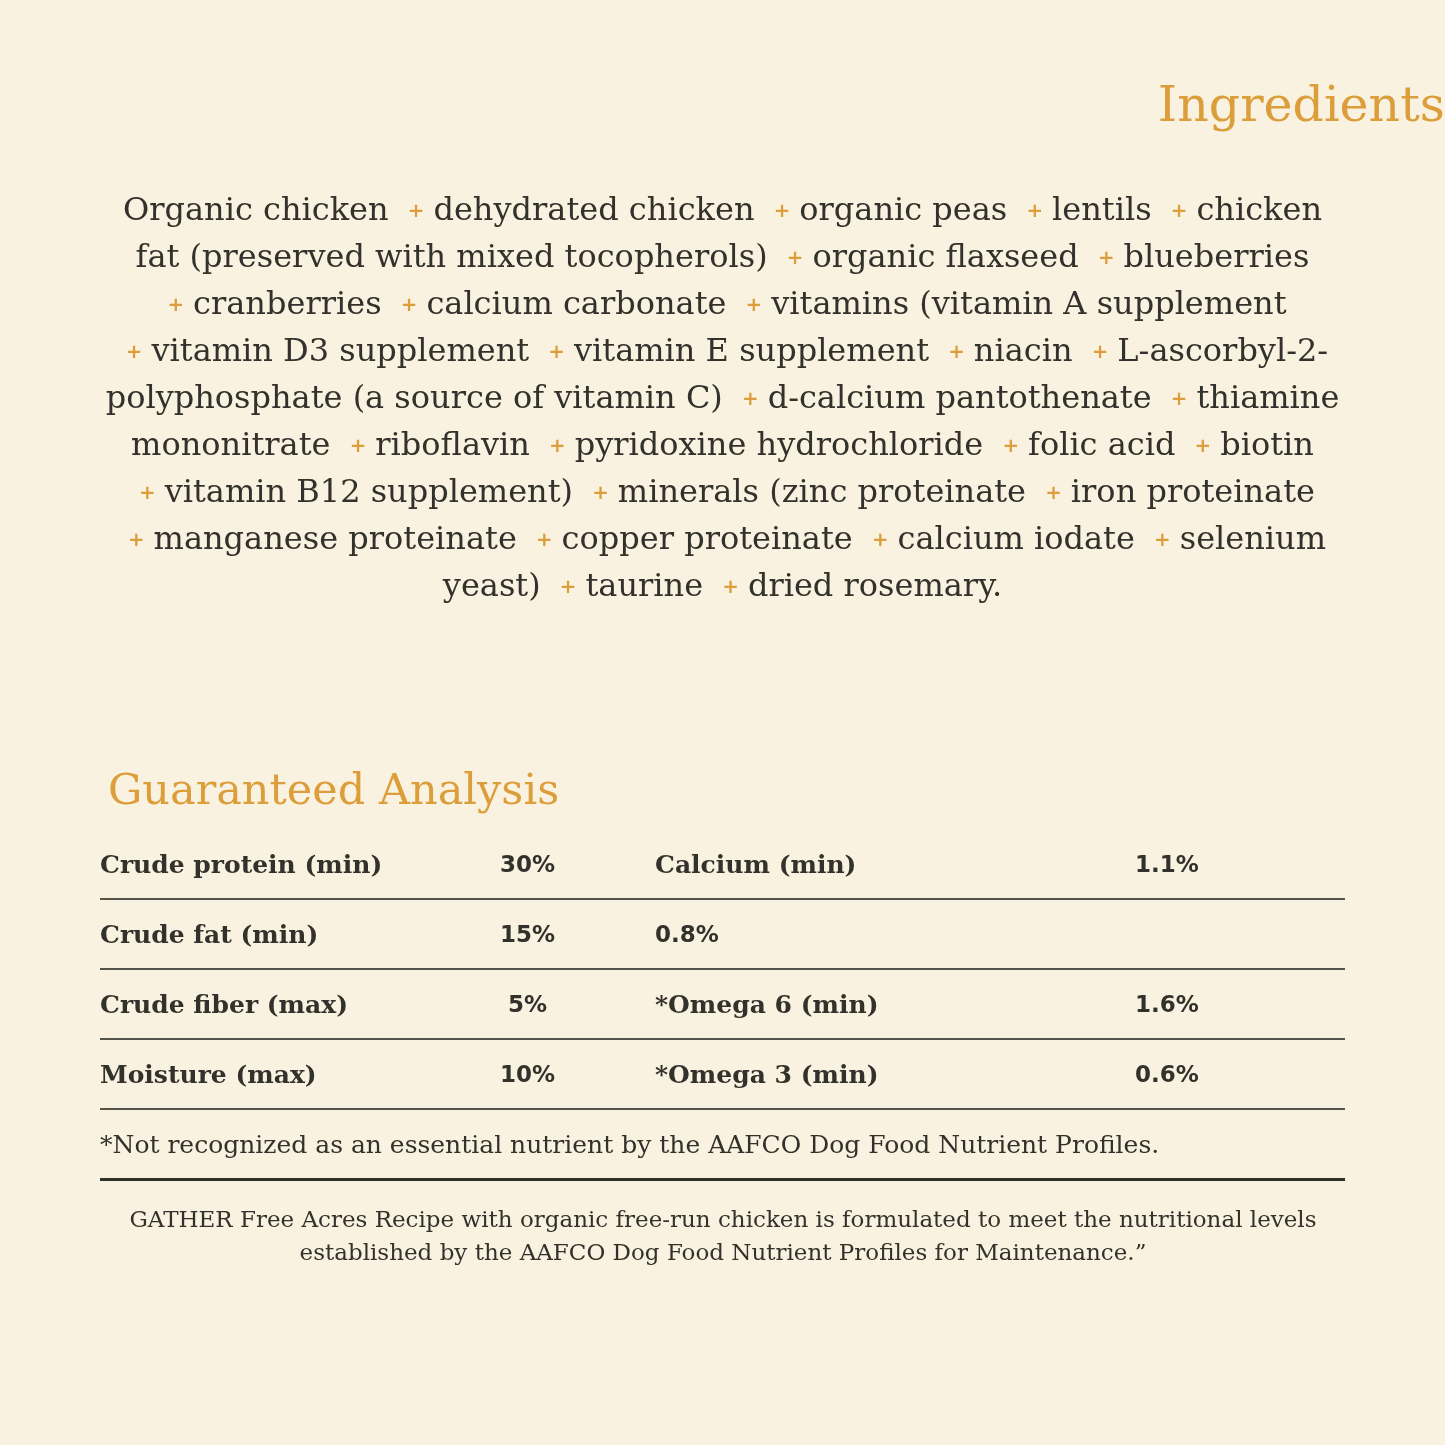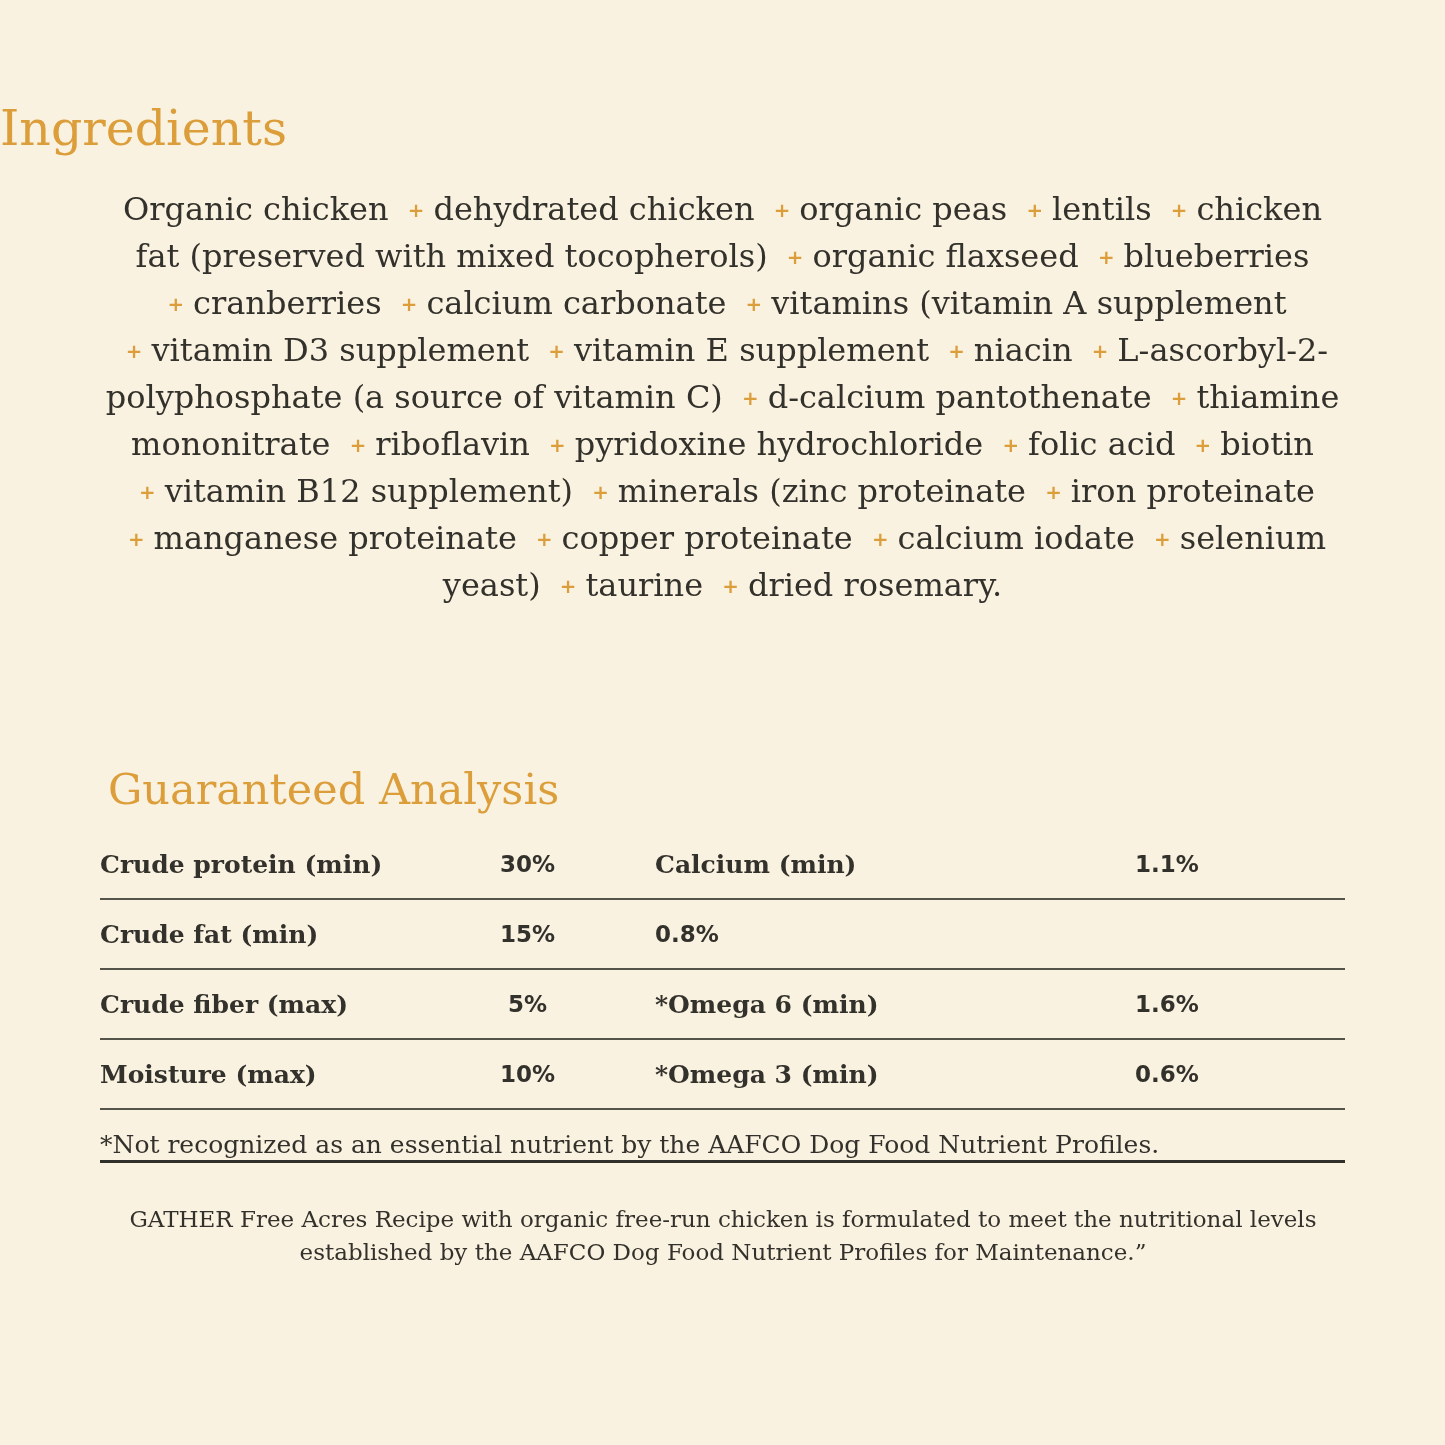--- a/index.html
+++ b/index.html
@@ -11,22 +11,22 @@
   }
   #page {
     position: relative;
     width: 1445px;
     height: 1445px;
     overflow: hidden;
     background: var(--bg, #FAF2E0);
   }
   .main-title {
     position: absolute;
-    top: 100px; left: 0; width: 100%;
-    text-align: left;
+    top: 76px; left: 0; width: 100%;
+    text-align: right;
     font-size: 49px;
     font-weight: 400;
     color: var(--accent, #DC9E3B);
   }
   .ingredients-list {
     position: absolute;
     top: 188px; left: 102px; width: 1241px;
     font-size: 32px;
     line-height: 42px;
     text-align: center;
@@ -72,20 +72,21 @@
   .c-value2 {
     font-family: "DejaVu Sans", sans-serif;
     font-size: 23px;
     text-align: left;
   }
   .footnote {
     position: absolute;
     top: 1130px; left: 100px; width: 1245px;
     font-size: 25px;
     line-height: 30px;
+    padding-bottom: 18px;
     border-bottom: 3px solid #31302B;
   }
   .statement {
     position: absolute;
     top: 1203px; left: 104px; width: 1238px;
     font-size: 23px;
     line-height: 33px;
     text-align: center;
   }
 </style>

